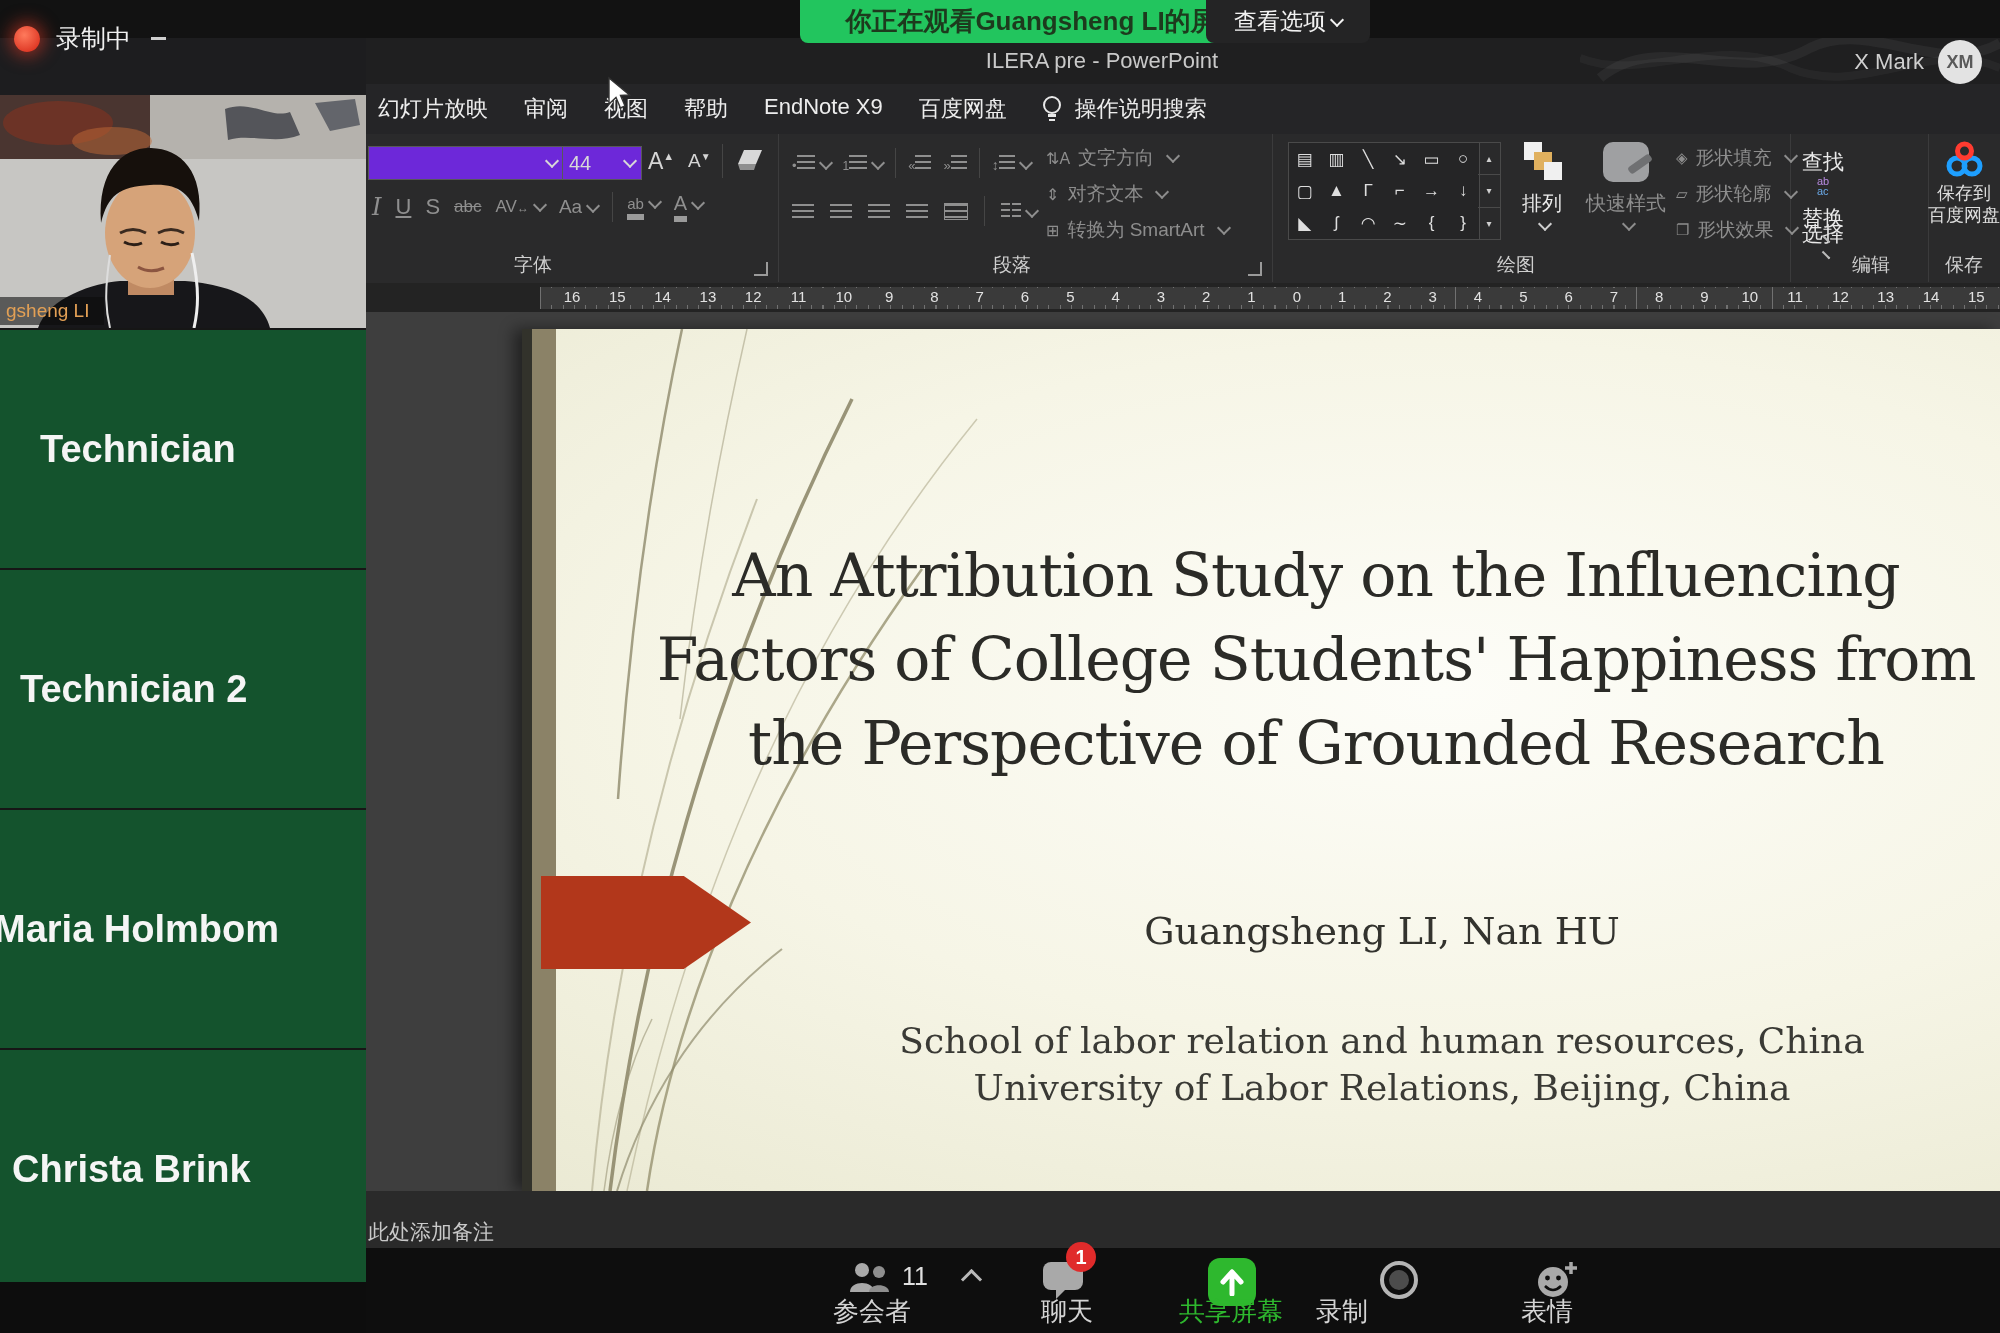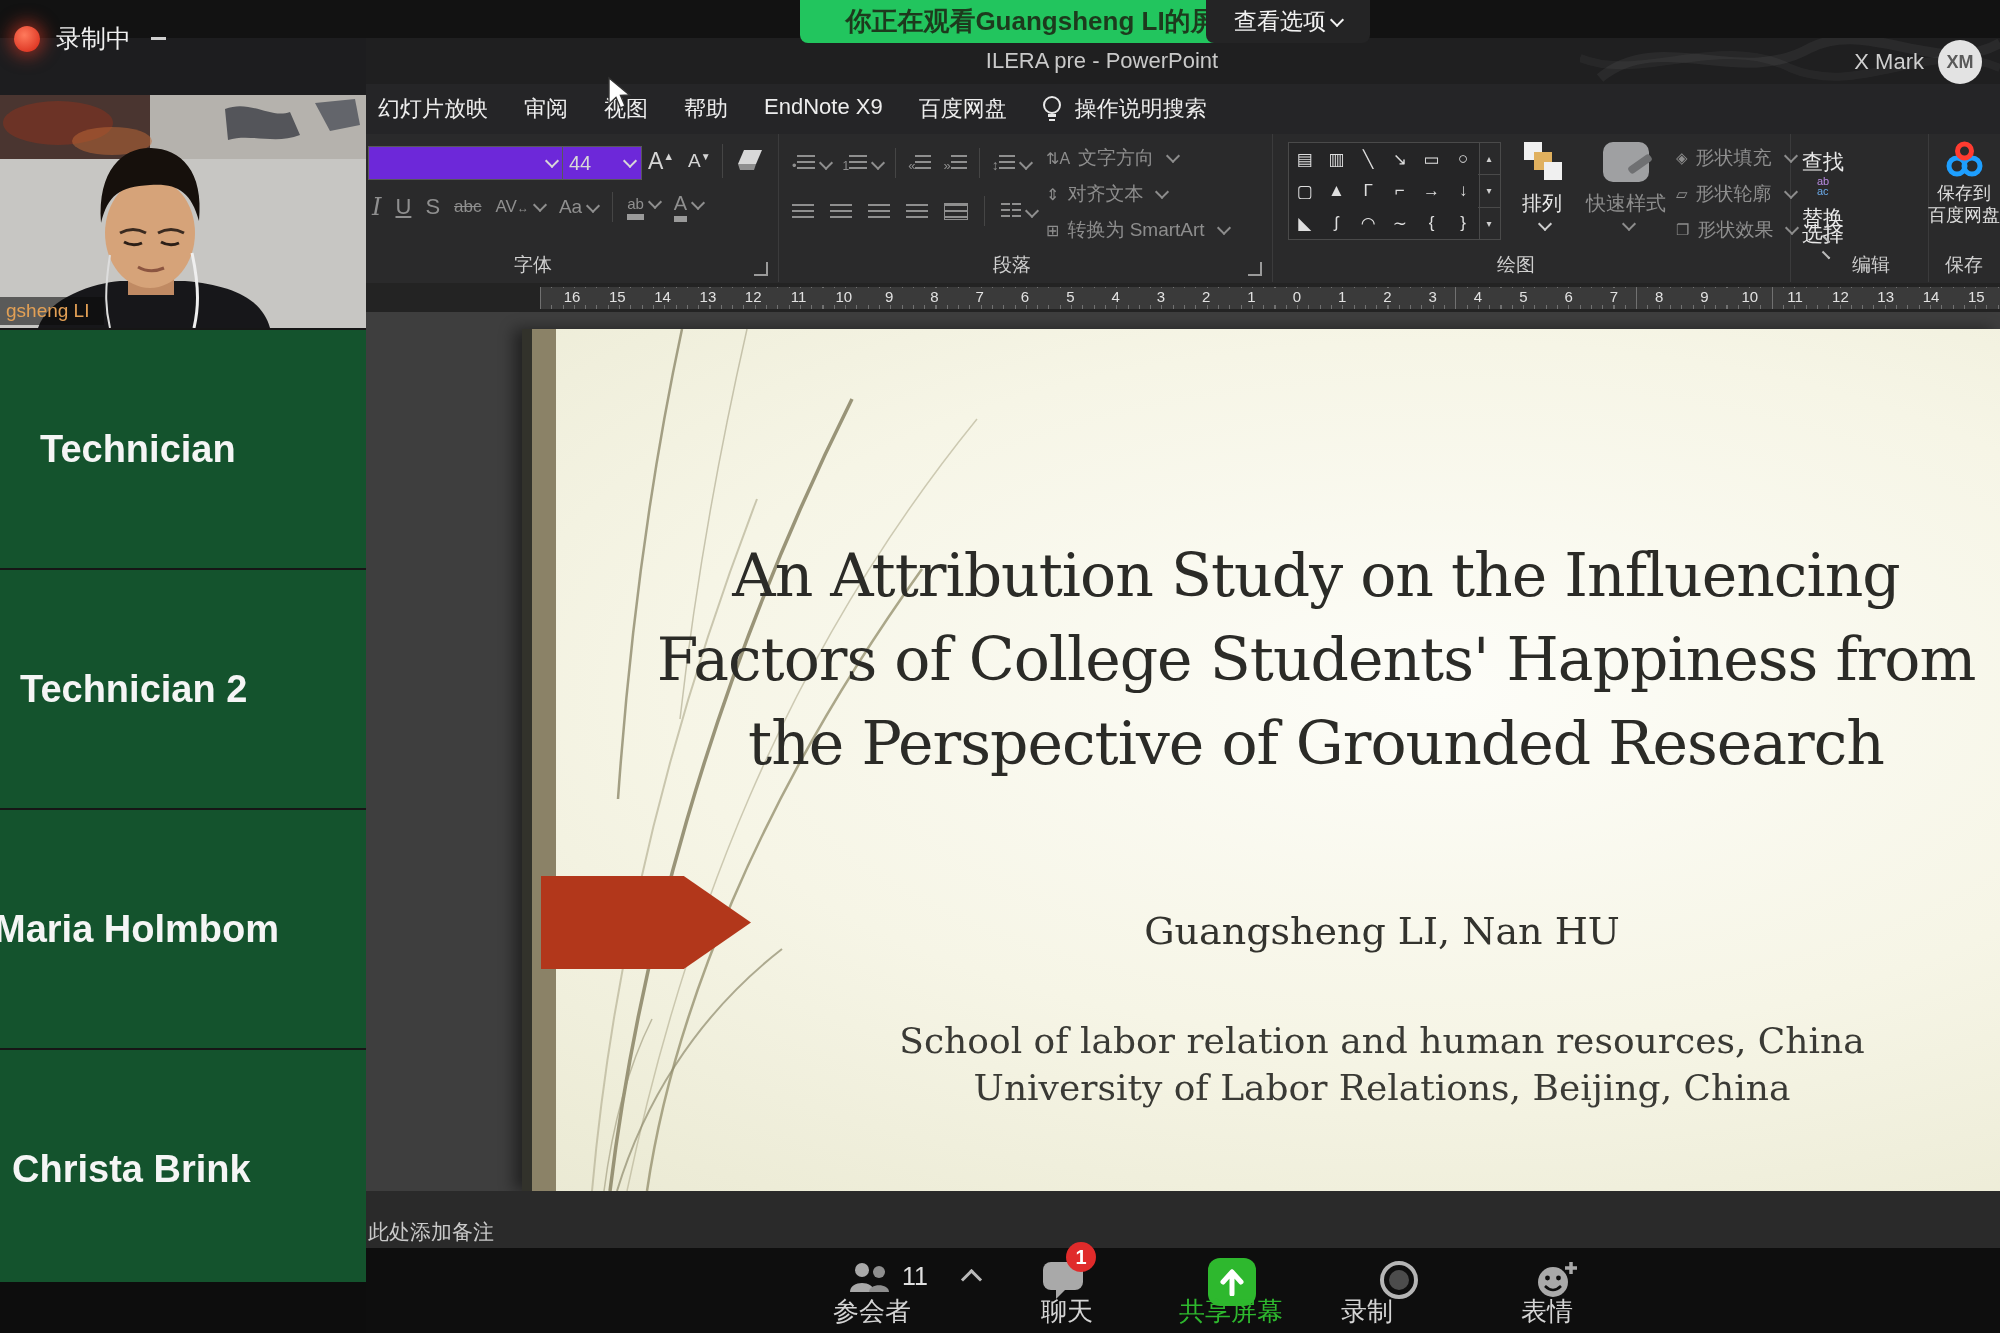--- a/index.html
+++ b/index.html
@@ -421,21 +421,21 @@
             <path d="M13 26 L13 6 M13 4 L4 14 M13 4 L22 14" stroke="#fff" stroke-width="5" fill="none" stroke-linecap="round" stroke-linejoin="round"></path>
           </svg>
       </div>
       <div class="zm-label" style="left: 805px; color: rgb(46, 184, 46);">共享屏幕</div>
     </div>
     <div>
       <svg class="abs" style="left:1011px;top:10px;" width="44" height="44">
         <circle cx="22" cy="22" r="17" fill="none" stroke="#b5b5b5" stroke-width="4"></circle>
         <circle cx="22" cy="22" r="10" fill="#9a9a9a" opacity="0.45"></circle>
       </svg>
-      <div class="zm-label" style="left:941px;">录制</div>
+      <div class="zm-label" style="left:916px;">录制</div>
     </div>
     <div>
       <svg class="abs" style="left:1168px;top:10px;" width="46" height="42">
         <circle cx="19" cy="24" r="15" fill="#a9a9a9"></circle>
         <circle cx="13.5" cy="20" r="2.4" fill="#0e0e0e"></circle>
         <circle cx="24.5" cy="20" r="2.4" fill="#0e0e0e"></circle>
         <path d="M11 28 q8 8 16 0" stroke="#0e0e0e" stroke-width="2.5" fill="none"></path>
         <path d="M37 4 L37 16 M31 10 L43 10" stroke="#a9a9a9" stroke-width="3.5"></path>
       </svg>
       <div class="zm-label" style="left:1121px;">表情</div>

